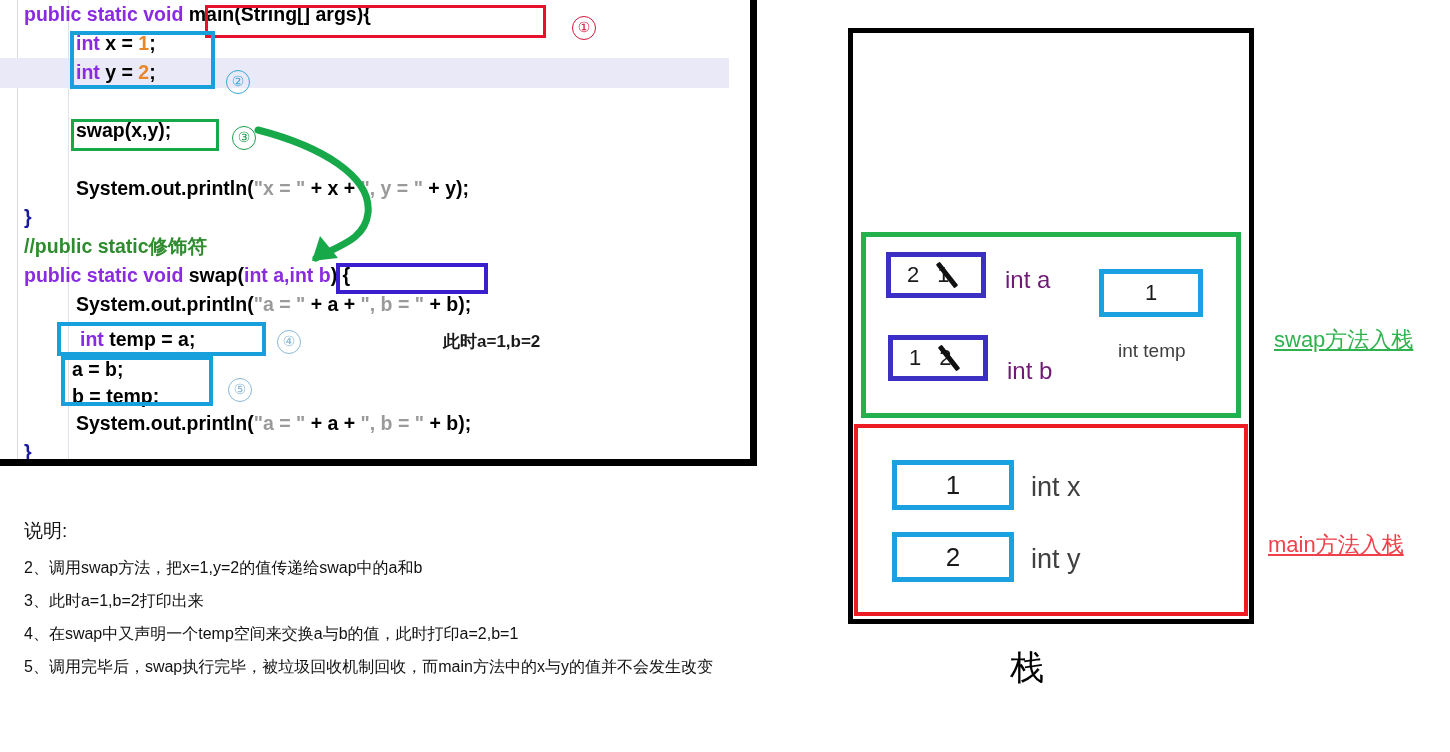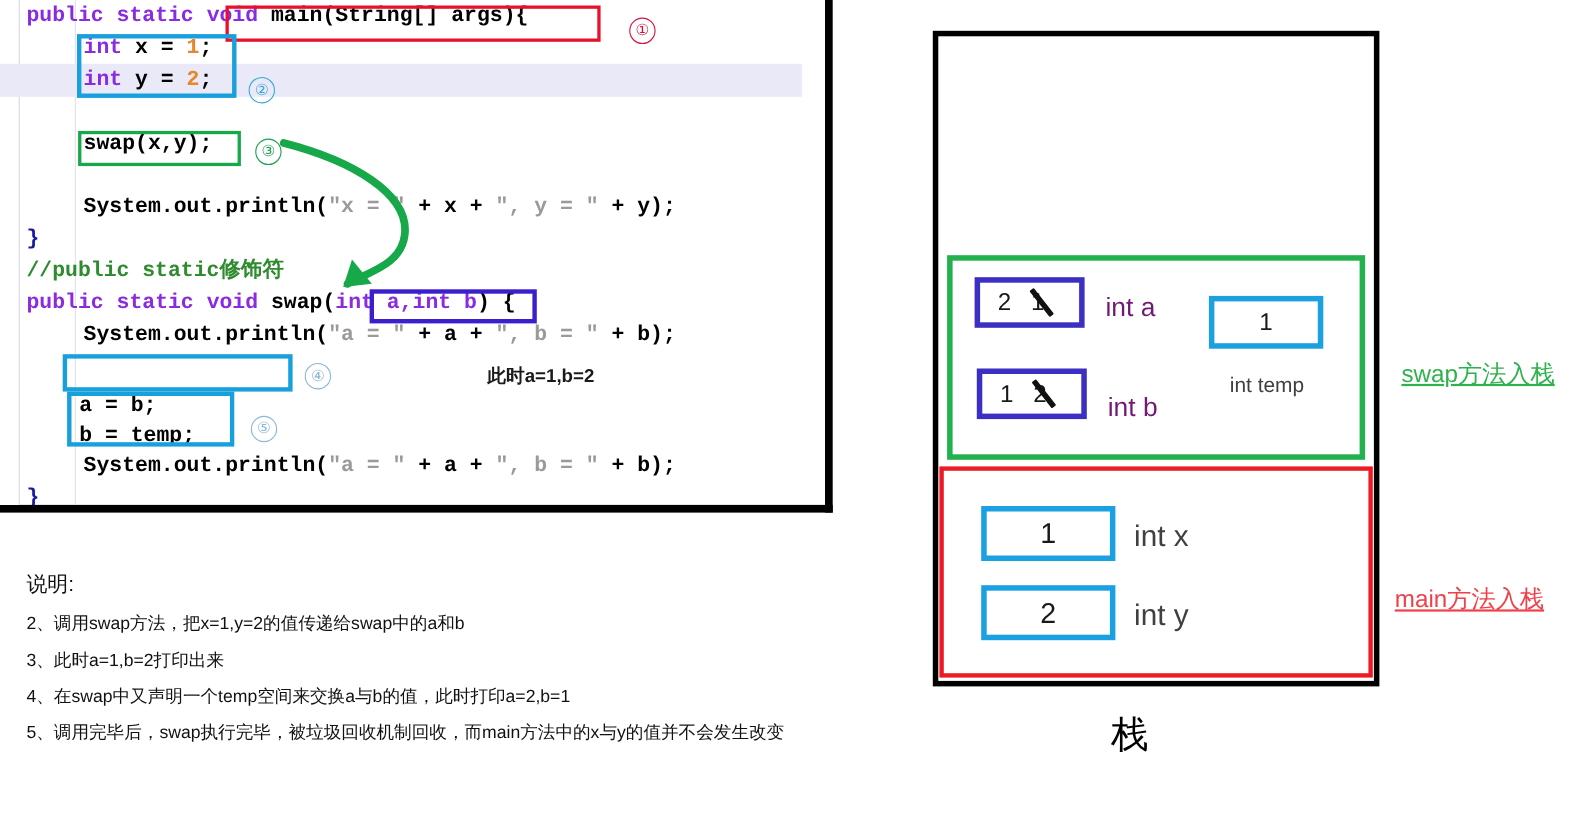--- a/index.html
+++ b/index.html
@@ -20,21 +20,21 @@
     overflow:hidden;
   }
   .gutter{position:absolute;left:0;top:0;width:18px;height:100%;background:#ffffff;}
   .gutter-line{position:absolute;left:17px;top:0;width:1px;height:100%;background:#d8d8e0;}
   .gutter-line2{position:absolute;left:68px;top:0;width:1px;height:100%;background:#e2e2ea;}
 
   .hl-row{position:absolute;left:0;top:58px;width:729px;height:30px;background:#e9e9f7;}
 
   .code{
     position:absolute;left:0;top:0;width:757px;height:578px;
-    font-family:Liberation Mono, monospace;
+    font-family:Liberation Sans, sans-serif;
     font-size:19.5px;font-weight:bold;line-height:29px;
     white-space:pre;
   }
   .ln{position:absolute;left:24px;}
   .kw{color:#8a2be2;}
   .pl{color:#000000;}
   .num{color:#e8872a;}
   .str{color:#9a9a9a;}
   .cmt{color:#2e8b2e;}
   .brace{color:#1a1aa0;}
@@ -149,20 +149,21 @@
       <div class="ln" style="top:174px;left:76px;"><span class="pl">System.out.println(</span><span class="str">"x = "</span><span class="pl"> + x + </span><span class="str">", y = "</span><span class="pl"> + y);</span></div>
       
       <div class="ln" style="top:203px;left:24px;"><span class="brace">}</span></div>
       
       <div class="ln" style="top:232px;left:24px;"><span class="cmt">//public static修饰符</span></div>
       
       <div class="ln" style="top:261px;left:24px;"><span class="kw">public</span><span class="pl"> </span><span class="kw">static</span><span class="pl"> </span><span class="kw">void</span><span class="pl"> </span><span class="pl">swap</span><span class="pl">(</span><span class="kw">int a,int b</span><span class="pl">) {</span></div>
       
       <div class="ln" style="top:290px;left:76px;"><span class="pl">System.out.println(</span><span class="str">"a = "</span><span class="pl"> + a + </span><span class="str">", b = "</span><span class="pl"> + b);</span></div>
       
+      <div class="ln" style="top:325px;left:80px;"><span class="kw">int</span><span class="pl"> </span><span class="pl">temp</span><span class="pl"> = a;</span></div>
       
       <div class="ln" style="top:355px;left:72px;"><span class="pl">a = b;</span></div>
       
       <div class="ln" style="top:382px;left:72px;"><span class="pl">b = temp;</span></div>
       
       <div class="ln" style="top:409px;left:76px;"><span class="pl">System.out.println(</span><span class="str">"a = "</span><span class="pl"> + a + </span><span class="str">", b = "</span><span class="pl"> + b);</span></div>
       
       <div class="ln" style="top:438px;left:24px;"><span class="brace">}</span></div>
     </div>
 

